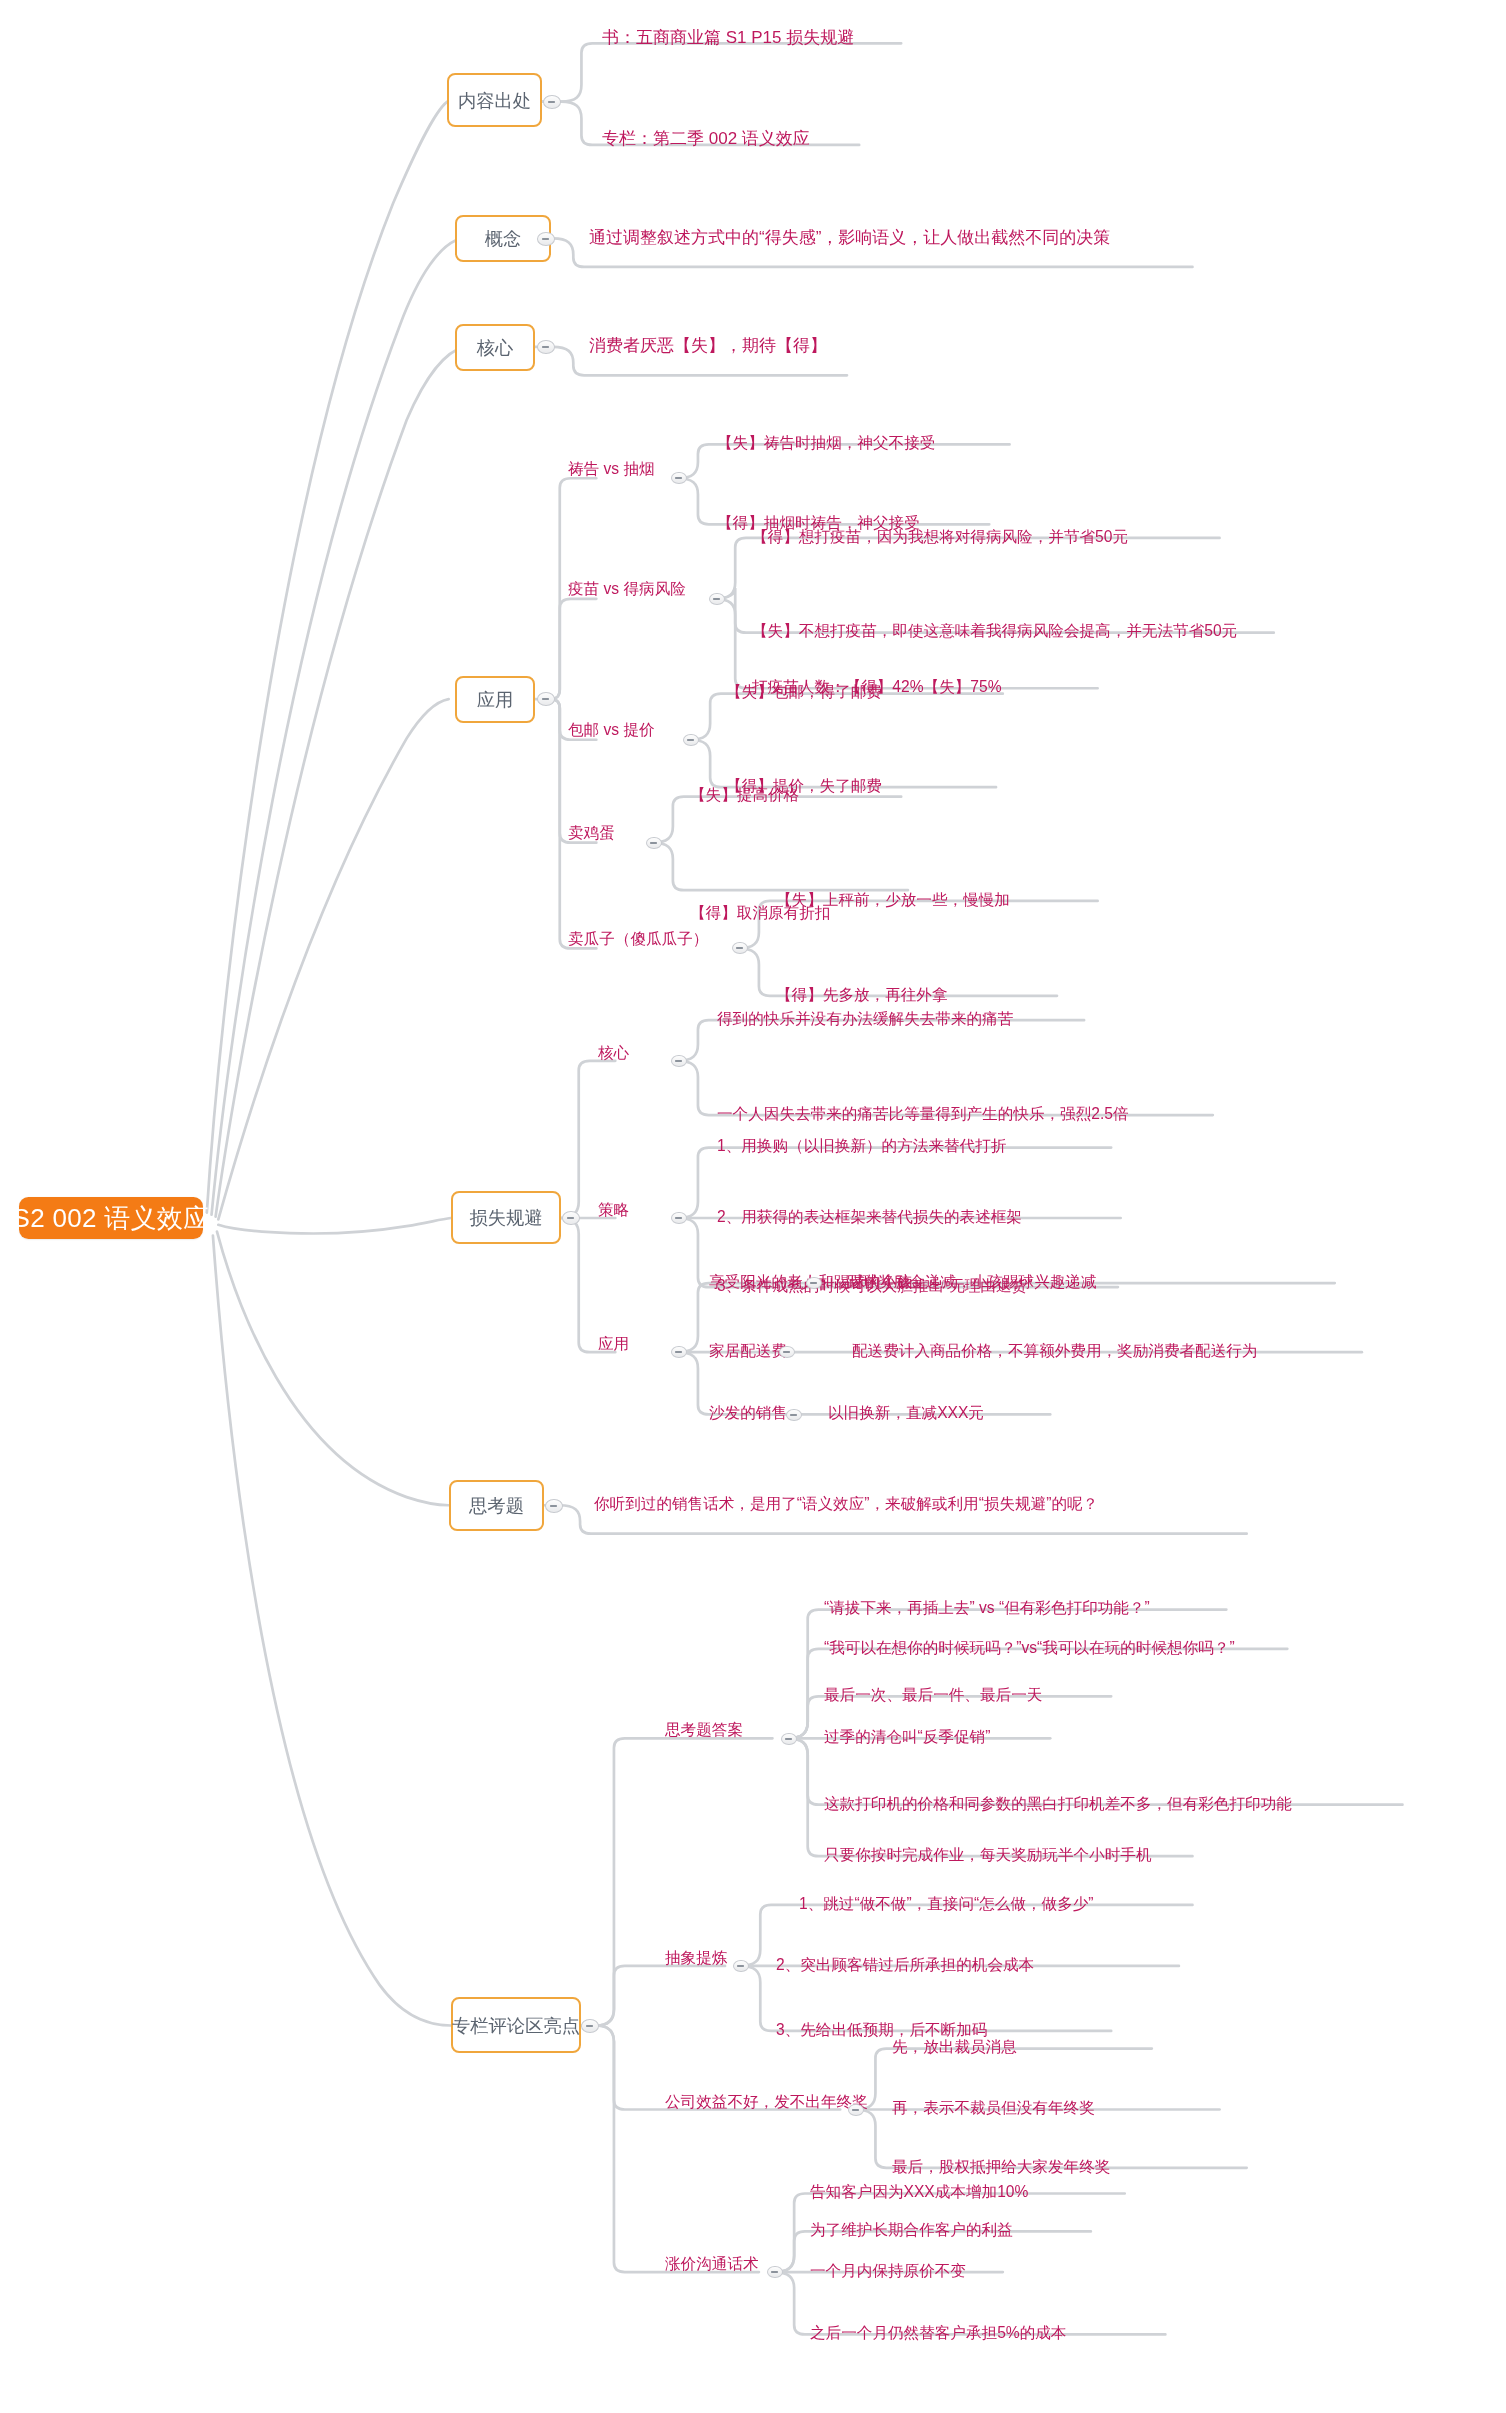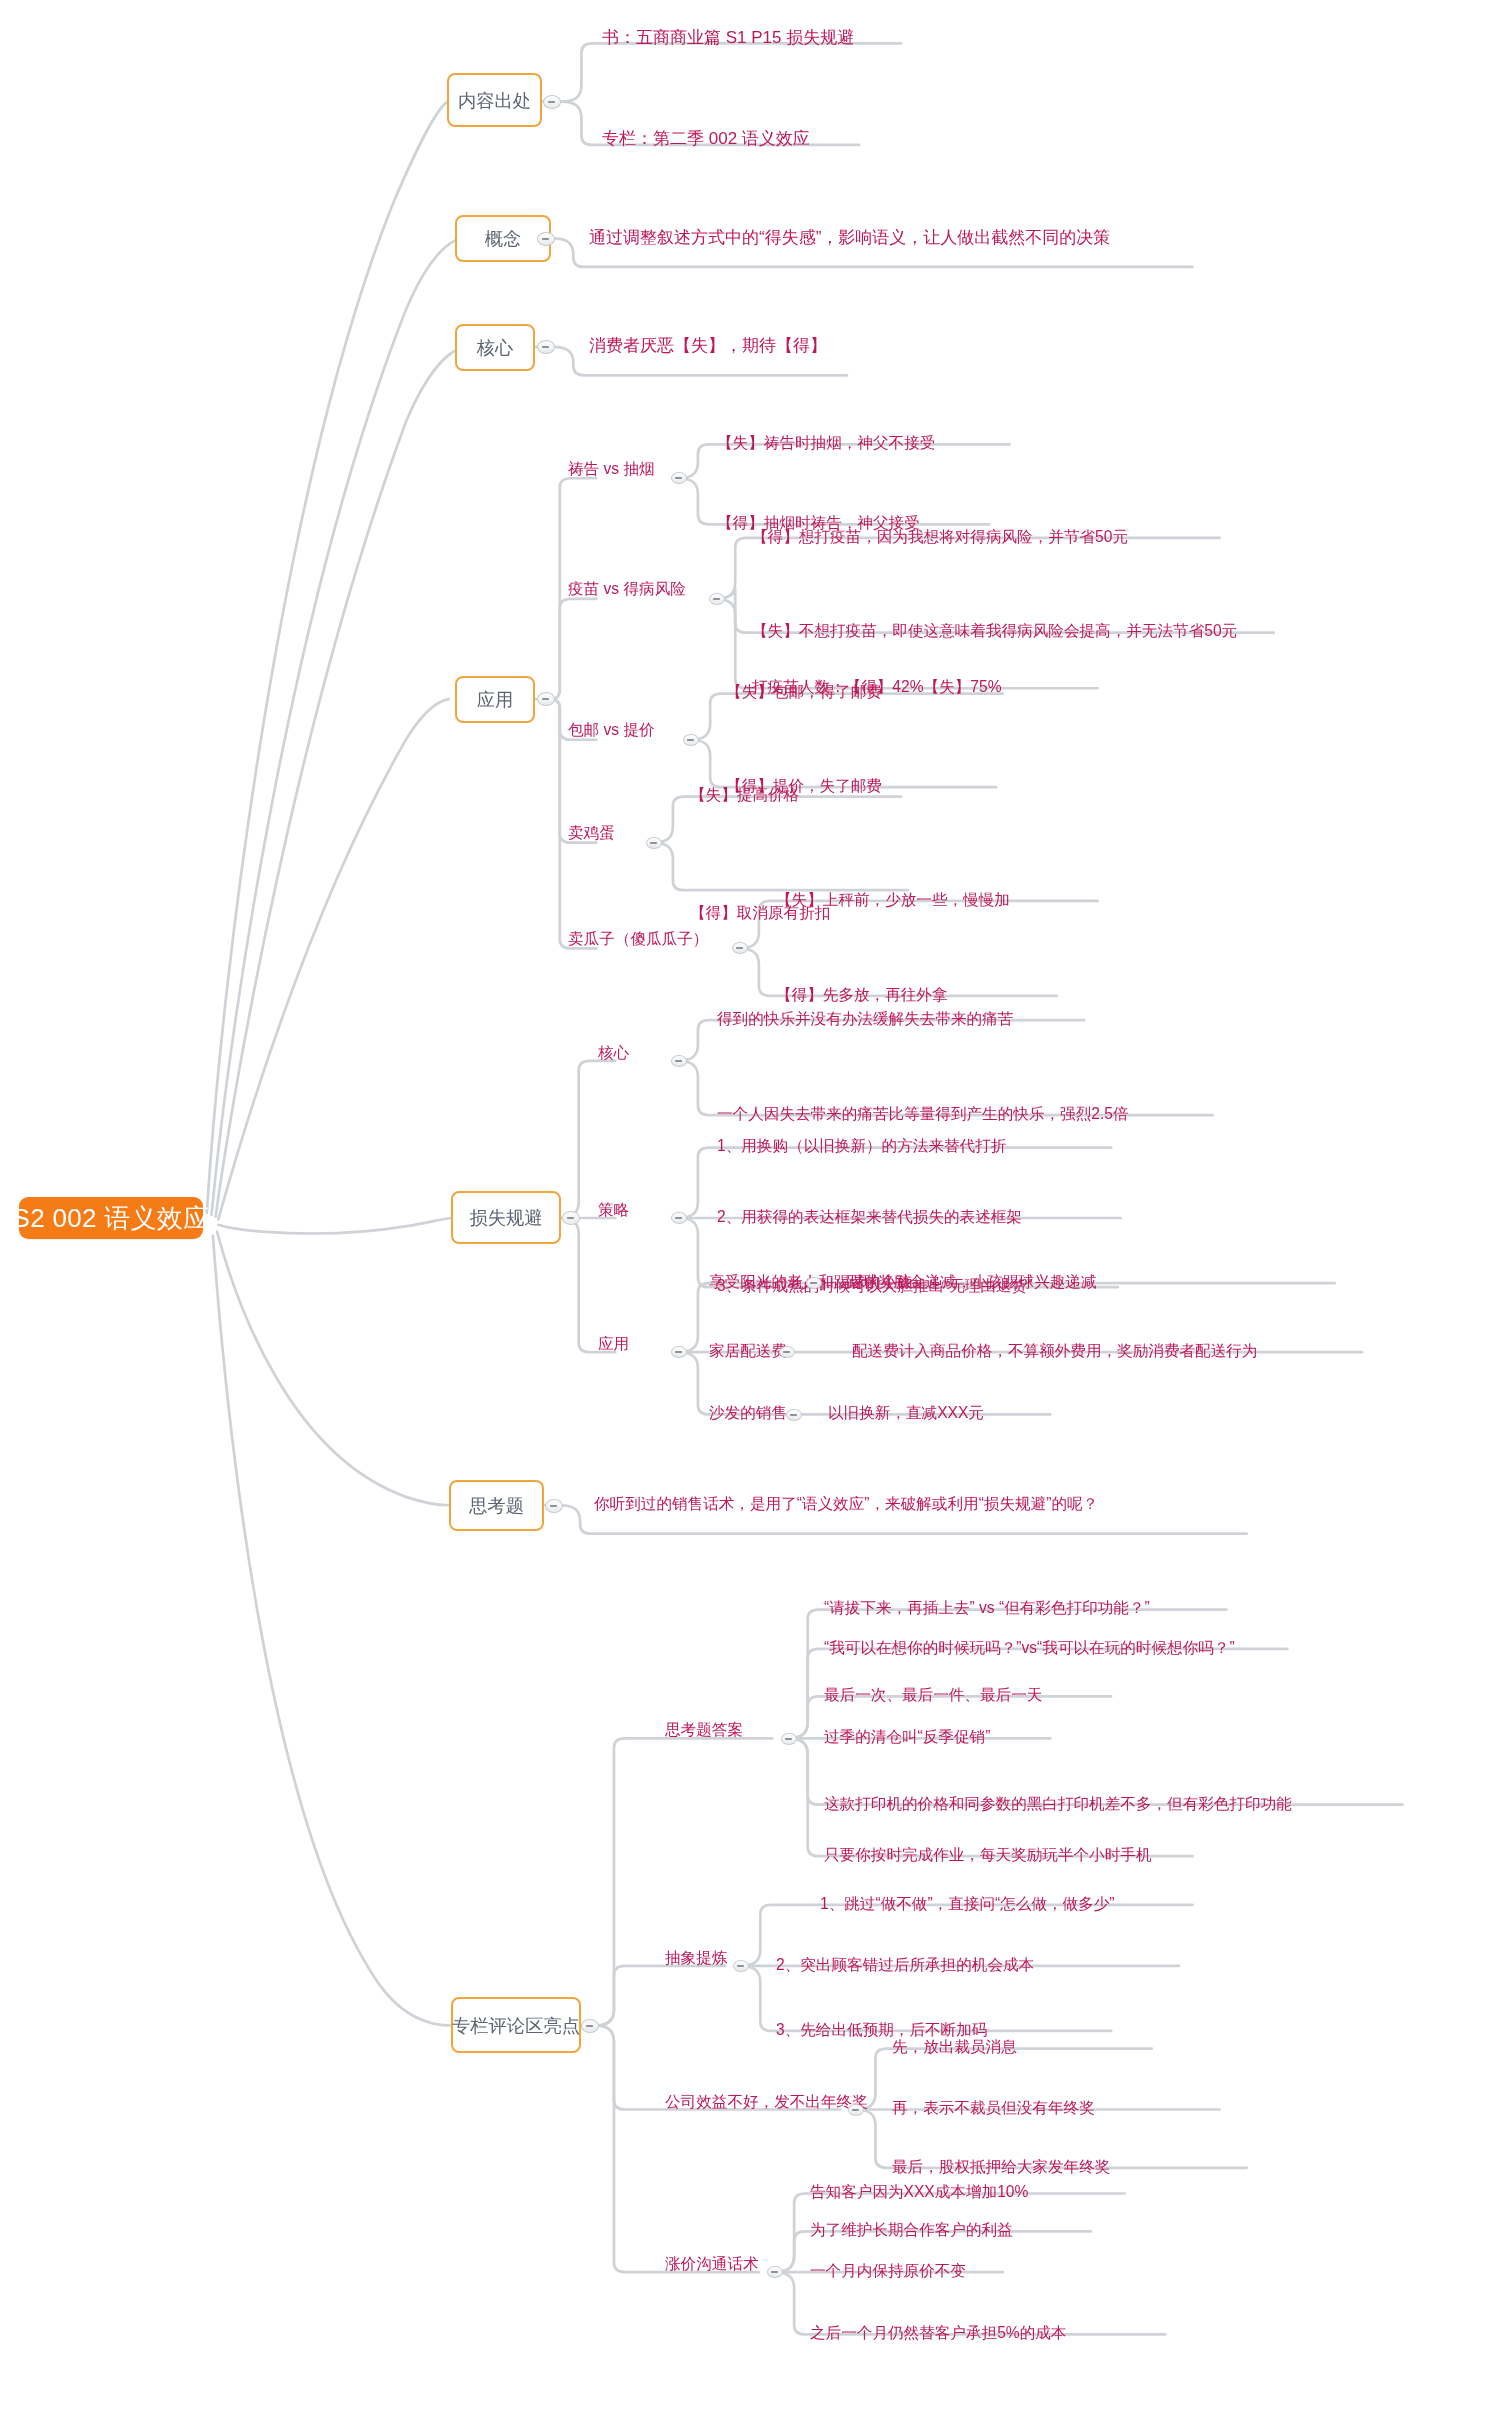--- a/index.html
+++ b/index.html
@@ -288,21 +288,21 @@
   <div class="toggle small" style="left:781px; top:1733px;"></div>
   <div class="txt-node s-24" style="left:824px; top:1600px;">“请拔下来，再插上去” vs “但有彩色打印功能？”</div>
   <div class="txt-node s-24" style="left:824px; top:1640px;">“我可以在想你的时候玩吗？”vs“我可以在玩的时候想你吗？”</div>
   <div class="txt-node s-24" style="left:824px; top:1687px;">最后一次、最后一件、最后一天</div>
   <div class="txt-node s-24" style="left:824px; top:1729px;">过季的清仓叫“反季促销”</div>
   <div class="txt-node s-24" style="left:824px; top:1796px;">这款打印机的价格和同参数的黑白打印机差不多，但有彩色打印功能</div>
   <div class="txt-node s-24" style="left:824px; top:1847px;">只要你按时完成作业，每天奖励玩半个小时手机</div>
 
   <div class="txt-node s-24" style="left:665px; top:1950px;">抽象提炼</div>
   <div class="toggle small" style="left:733px; top:1960px;"></div>
-  <div class="txt-node s-24" style="left:820px; top:1896px;text-align:right;">1、跳过“做不做”，直接问“怎么做，做多少”</div>
+  <div class="txt-node s-24" style="left:799px; top:1896px;text-align:right;">1、跳过“做不做”，直接问“怎么做，做多少”</div>
   <div class="txt-node s-24" style="left:776px; top:1957px;">2、突出顾客错过后所承担的机会成本</div>
   <div class="txt-node s-24" style="left:776px; top:2022px;">3、先给出低预期，后不断加码</div>
 
   <div class="txt-node s-24" style="left:665px; top:2094px;">公司效益不好，发不出年终奖</div>
   <div class="toggle small" style="left:848px; top:2104px;"></div>
   <div class="txt-node s-24" style="left:892px; top:2039px;">先，放出裁员消息</div>
   <div class="txt-node s-24" style="left:892px; top:2100px;">再，表示不裁员但没有年终奖</div>
   <div class="txt-node s-24" style="left:892px; top:2159px;">最后，股权抵押给大家发年终奖</div>
 
   <div class="txt-node s-24" style="left:665px; top:2256px;">涨价沟通话术</div>

